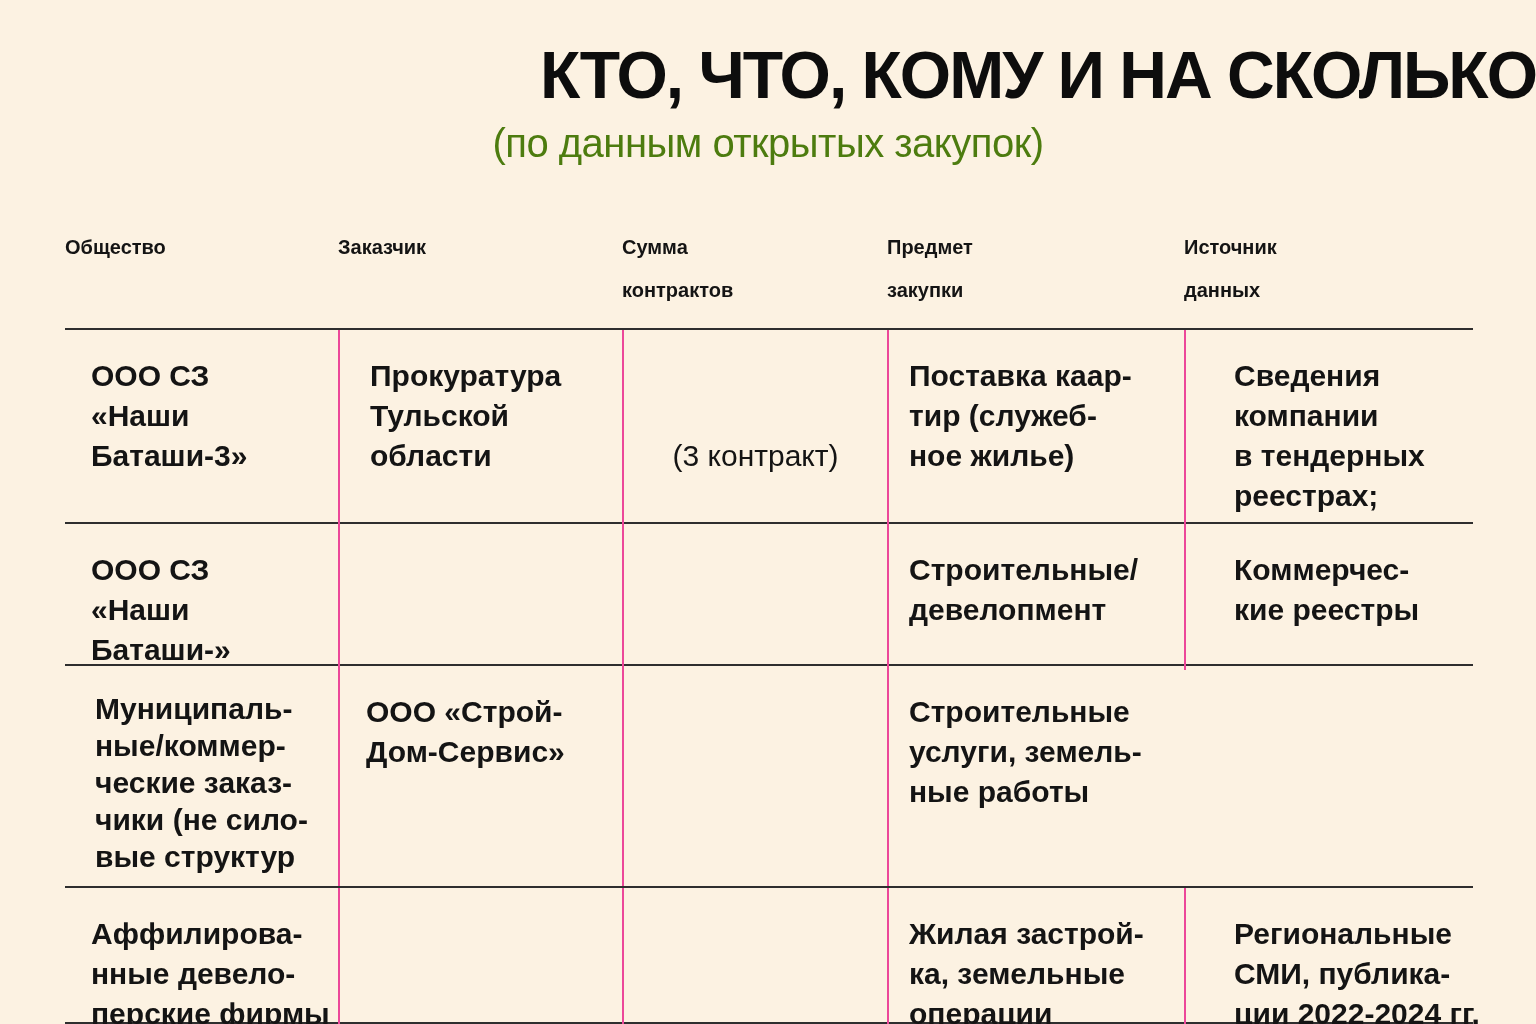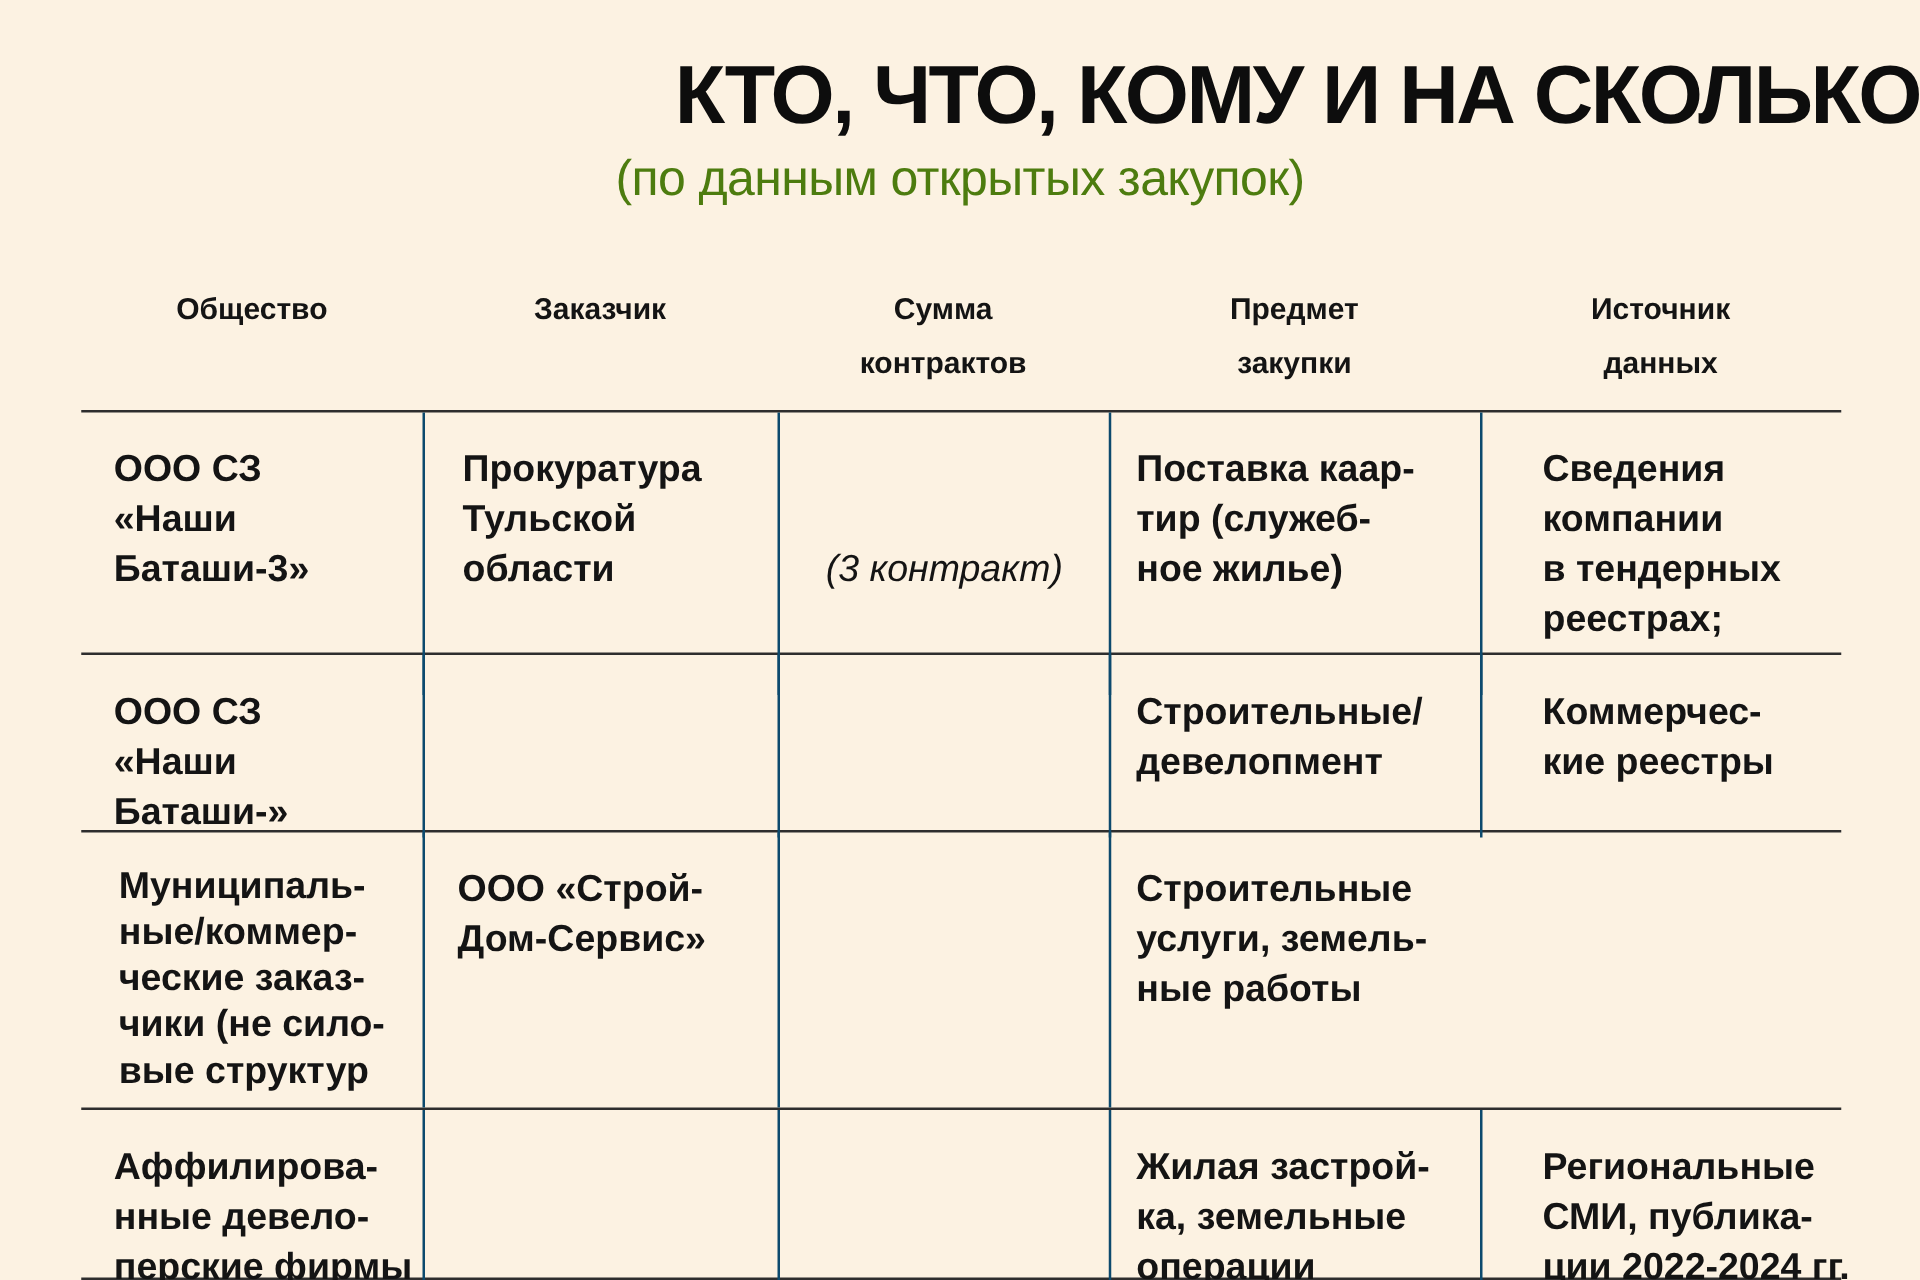--- a/index.html
+++ b/index.html
@@ -34,33 +34,33 @@
   .row.r3{height:220px;}
   .row.r4{height:142px;}
   .row.body{border-top:2px solid #2e2e2e;}
   .cell{
     box-sizing:border-box;
     font-size:30px;font-weight:700;line-height:40px;
     padding-top:26px;
     white-space:pre;
     overflow:visible;
   }
-  .row.body .cell + .cell{border-left:2px solid #0c4a6e;}
+  .row.body .cell + .cell{border-left:2px solid #ec4899;}
   .hcell{
     box-sizing:border-box;
-    font-size:24px;font-weight:700;line-height:43px;
-    padding-top:14px;text-align:center;white-space:pre;
+    font-size:20px;font-weight:700;line-height:43px;
+    padding-top:14px;white-space:pre;
   }
   .c-company{padding-left:26px;}
   .c-customer{padding-left:30px;}
   .c-amount{text-align:center;padding-left:6px;padding-right:6px;}
   .c-subject{padding-left:20px;}
   .c-source{padding-left:48px;}
   .tight{line-height:37px;padding-top:24px;}
-  .amount-note{font-weight:400;font-style:italic;}
+  .amount-note{font-weight:400;}
 </style>
 </head>
 <body>
 
 <h1 class="page-title">КТО, ЧТО, КОМУ И НА СКОЛЬКО</h1>
 <div class="page-subtitle">(по данным открытых закупок)</div>
 
 <div class="table">
 
   <div class="row head">

